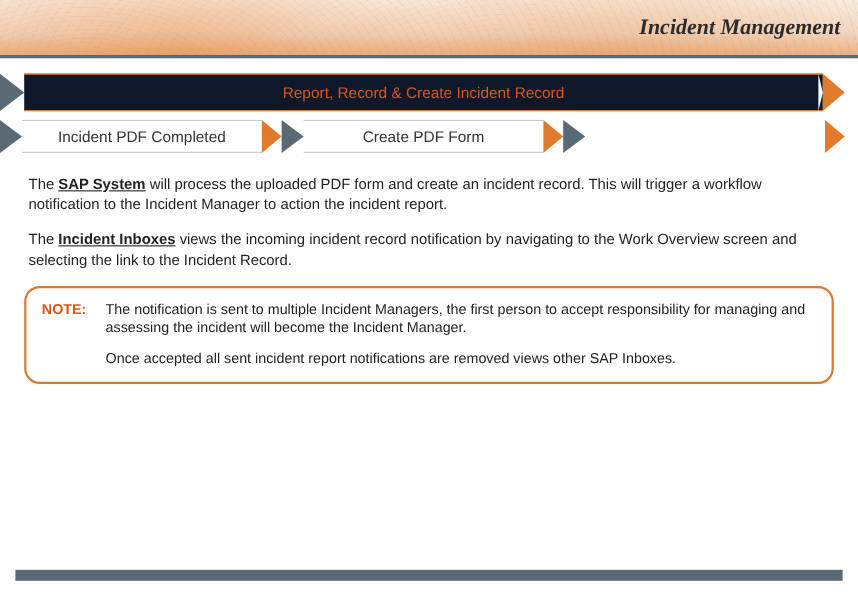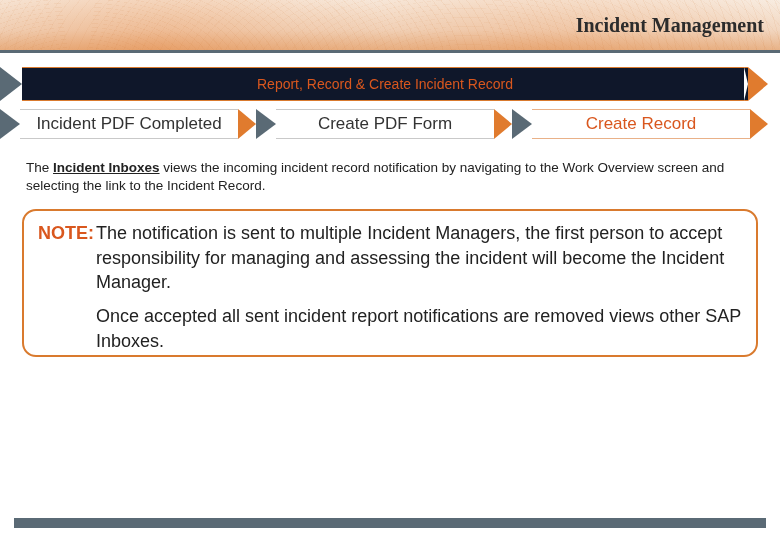--- a/index.html
+++ b/index.html
@@ -32,20 +32,21 @@
       repeating-radial-gradient(ellipse 520px 260px at 60% 170%, rgba(200,110,40,0.06) 0 1px, transparent 1px 9px);
   }
   .header-title {
     position: absolute;
     right: 16px;
     top: 14px;
     font-family: "Times New Roman", Times, serif;
     font-weight: bold;
     font-size: 20px;
     color: #2c2c2c;
+    font-style: italic;
   }
   .header-underline {
     height: 3px;
     width: 100%;
     background: #5a6a75;
   }
 
   
   .banner-row {
     position: relative;
@@ -119,21 +120,21 @@
     left: 20px;
     right: 18px;
     top: 0;
     height: 30px;
     background: #ffffff;
     border-top: 1px solid #c9c9c9;
     border-bottom: 1px solid #c9c9c9;
     display: flex;
     align-items: center;
     justify-content: center;
-    font-size: 17px;
+    font-size: 14px;
     color: #333;
     text-align: center;
   }
   .step-tail {
     position: absolute;
     left: 0; top: 0;
     width: 0; height: 0;
     border-top: 15px solid transparent;
     border-bottom: 15px solid transparent;
     border-left: 20px solid #5a6a75;
@@ -160,22 +161,22 @@
     line-height: 1.35;
   }
   .content p { margin-bottom: 14px; }
   .bold-u { font-weight: bold; text-decoration: underline; }
 
   
   .note-box {
     margin: 10px 22px 0 22px;
     border: 2px solid #d97a2e;
     border-radius: 14px;
-    padding: 10px 14px 2px 14px;
-    font-size: 18px;
+    padding: 10px 14px 12px 14px;
+    font-size: 13px;
     color: #222;
     line-height: 1.35;
   }
   .note-row { display: flex; margin-bottom: 10px; }
   .note-label {
     font-weight: bold;
     color: #d9571e;
     width: 58px;
     flex-shrink: 0;
   }
@@ -214,26 +215,28 @@
     <div class="step-body">Incident PDF Completed</div>
     <div class="step-head"></div>
   </div>
   <div class="step">
     <div class="step-tail"></div>
     <div class="step-body">Create PDF Form</div>
     <div class="step-head"></div>
   </div>
   <div class="step step-orange">
     <div class="step-tail"></div>
-    <div class="step-body">Create Record</div>
     <div class="step-head"></div>
   </div>
 </div>
 
 <div class="content">
+  <p>
+    <span>The </span><span class="bold-u">SAP System</span><span> will process the uploaded PDF form and create an incident record. This will trigger a workflow notification to the Incident Manager to action the incident report.</span>
+  </p>
   <p>
     <span>The </span><span class="bold-u">Incident Inboxes</span><span> views the incoming incident record notification by navigating to the Work Overview screen and selecting the link to the Incident Record.</span>
   </p>
 </div>
 
 <div class="note-box">
   <div class="note-row">
     <div class="note-label">NOTE:</div>
     <div class="note-text">The notification is sent to multiple Incident Managers, the first person to accept responsibility for managing and assessing the incident will become the Incident Manager.</div>
   </div>

